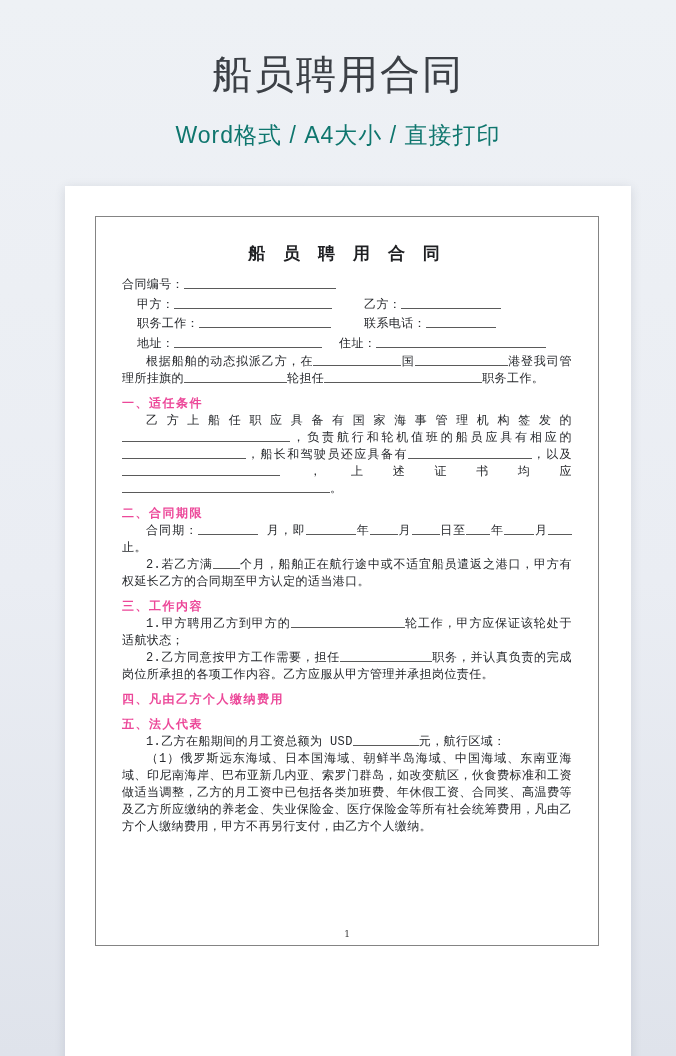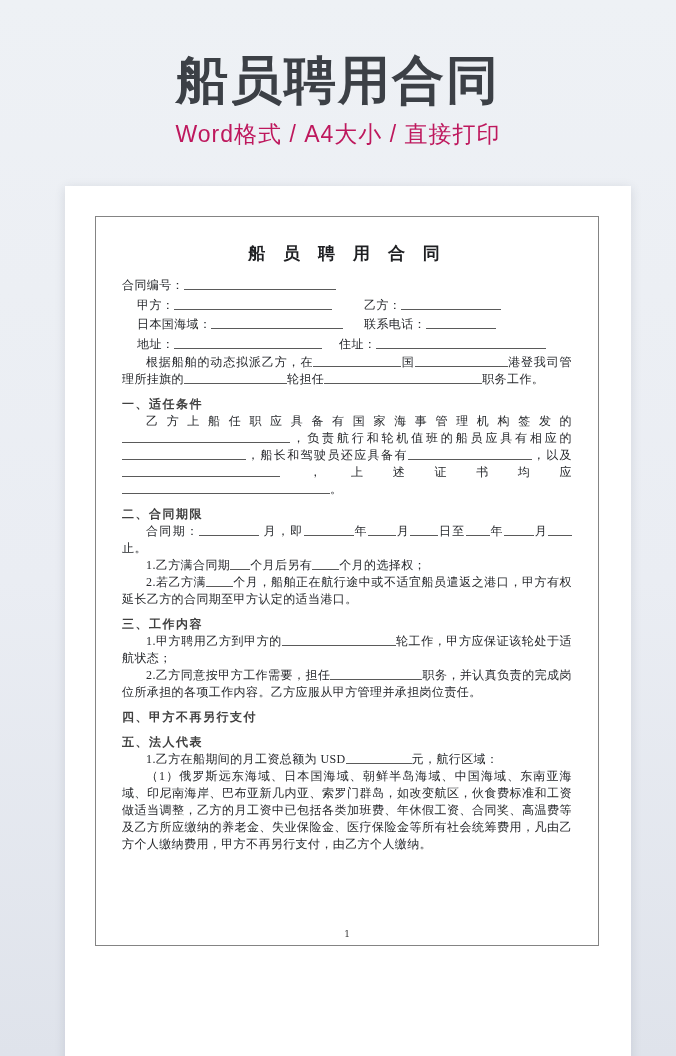--- a/index.html
+++ b/index.html
@@ -4,26 +4,26 @@
 <style>
   html, body { margin: 0; padding: 0; }
   body {
     width: 676px; height: 1056px;
     background: linear-gradient(180deg, #eef1f5 0%, #eaedf3 55%, #dfe3eb 100%);
     font-family: "Liberation Sans", "DejaVu Sans", sans-serif;
     overflow: hidden; position: relative;
   }
   .page-header { text-align: center; padding-top: 52px; }
   .page-title {
-    font-size: 52px; font-weight: 700; color: #3c4046;
+    font-size: 40px; font-weight: 400; color: #3c4046;
     letter-spacing: 2px; line-height: 1.1; margin: 0;
   }
   .page-subtitle {
-    font-size: 23px; font-weight: 400; color: #be185d;
-    margin-top: 10px; letter-spacing: 1px;
+    font-size: 23px; font-weight: 400; color: #0f766e;
+    margin-top: 24px; letter-spacing: 1px;
   }
   .paper {
     position: absolute; left: 55px; top: 186px;
     width: 566px; height: 923px; background: #ffffff;
     box-shadow: 0 2px 10px rgba(50,60,80,0.14);
     margin-left: 10px;
   }
   .doc-border {
     position: absolute; left: 30px; top: 30px;
     width: 504px; height: 730px;
@@ -31,33 +31,33 @@
     box-sizing: border-box;
     padding: 25px 26px 0 26px;
     overflow: hidden;
   }
   .doc-title {
     text-align: center; font-family: "DejaVu Serif", "Liberation Serif", serif;
     font-size: 17px; font-weight: 700; color: #1e1f22;
     letter-spacing: 6px; line-height: 22px; margin: 0 0 12px 0;
   }
   .doc-body {
-    font-family: Liberation Serif, serif;
+    font-family: Liberation Mono, monospace;
     font-size: 12px; color: #26282c; line-height: 17px;
     letter-spacing: 0.4px; text-align: justify;
   }
   .field-row { line-height: 19.5px; white-space: nowrap; }
   .field-cell { display: inline-block; white-space: nowrap; vertical-align: baseline; }
   .blank {
     display: inline-block; border-bottom: 1px solid #5a5a5a;
     height: 11px; vertical-align: baseline; margin-bottom: -1px;
   }
   .doc-para { margin: 0; text-indent: 24px; }
   .doc-heading {
-    font-weight: 700; color: #404040; margin-top: 8px;
+    font-weight: 700; color: #ec4899; margin-top: 8px;
     letter-spacing: 1.5px; text-indent: 0;
   }
   .page-number {
     position: absolute; bottom: 6px; left: 0; width: 100%;
     text-align: center; font-size: 9px; color: #3a3a3a;
     font-family: "DejaVu Serif", "Liberation Serif", serif;
   }
 </style>
 </head>
 <body>
@@ -66,32 +66,31 @@
   <h1 class="page-title">船员聘用合同</h1>
   <div class="page-subtitle">Word格式 / A4大小 / 直接打印</div>
 </div>
 
 <div class="paper">
   <div class="doc-border">
     <h2 class="doc-title">船 员 聘 用 合 同</h2>
     <div class="doc-body">
         <div class="field-row" style="padding-left: 0px;"><span class="field-cell"><span>合同编号：</span><span class="blank" style="width: 152px;"></span></span></div>
         <div class="field-row" style="padding-left: 15px;"><span class="field-cell" style="width: 227px;"><span>甲方：</span><span class="blank" style="width: 158px;"></span></span><span class="field-cell"><span>乙方：</span><span class="blank" style="width: 100px;"></span></span></div>
-        <div class="field-row" style="padding-left: 15px;"><span class="field-cell" style="width: 227px;"><span>日本国海域：</span><span class="blank" style="width: 132px;"></span></span><span class="field-cell"><span>联系电话：</span><span class="blank" style="width: 70px;"></span></span></div>
+        <div class="field-row" style="padding-left: 15px;"><span class="field-cell" style="width: 227px;"><span>职务工作：</span><span class="blank" style="width: 132px;"></span></span><span class="field-cell"><span>联系电话：</span><span class="blank" style="width: 70px;"></span></span></div>
         <div class="field-row" style="padding-left: 15px;"><span class="field-cell" style="width: 202px;"><span>地址：</span><span class="blank" style="width: 148px;"></span></span><span class="field-cell"><span>住址：</span><span class="blank" style="width: 170px;"></span></span></div>
         <p class="doc-para">根据船舶的动态拟派乙方，在<span class="blank" style="width: 88px;"></span>国<span class="blank" style="width: 93px;"></span>港登我司管理所挂旗的<span class="blank" style="width: 103px;"></span>轮担任<span class="blank" style="width: 158px;"></span>职务工作。</p>
         <div class="doc-heading">一、适任条件</div>
         <p class="doc-para">乙方上船任职应具备有国家海事管理机构签发的<span class="blank" style="width: 168px;"></span>，负责航行和轮机值班的船员应具有相应的<span class="blank" style="width: 124px;"></span>，船长和驾驶员还应具备有<span class="blank" style="width: 124px;"></span>，以及<span class="blank" style="width: 158px;"></span>，上述证书均应<span class="blank" style="width: 208px;"></span>。</p>
         <div class="doc-heading">二、合同期限</div>
         <p class="doc-para">合同期：<span class="blank" style="width: 60px;"></span> 月，即<span class="blank" style="width: 50px;"></span>年<span class="blank" style="width: 28px;"></span>月<span class="blank" style="width: 28px;"></span>日至<span class="blank" style="width: 24px;"></span>年<span class="blank" style="width: 30px;"></span>月<span class="blank" style="width: 24px;"></span>止。</p>
-        <p class="doc-para">1.乙方满合同期<span class="blank" style="width: 20px;"></span>个月后另有<span class="blank" style="width: 27px;"></span>个月的选择权；</p>
         <p class="doc-para">2.若乙方满<span class="blank" style="width: 27px;"></span>个月，船舶正在航行途中或不适宜船员遣返之港口，甲方有权延长乙方的合同期至甲方认定的适当港口。</p>
         <div class="doc-heading">三、工作内容</div>
         <p class="doc-para">1.甲方聘用乙方到甲方的<span class="blank" style="width: 114px;"></span>轮工作，甲方应保证该轮处于适航状态；</p>
         <p class="doc-para">2.乙方同意按甲方工作需要，担任<span class="blank" style="width: 92px;"></span>职务，并认真负责的完成岗位所承担的各项工作内容。乙方应服从甲方管理并承担岗位责任。</p>
-        <div class="doc-heading">四、甲方不再另行支付</div>
+        <div class="doc-heading">四、凡由乙方个人缴纳费用</div>
         <div class="doc-heading">五、法人代表</div>
         <p class="doc-para">1.乙方在船期间的月工资总额为 USD<span class="blank" style="width: 66px;"></span>元，航行区域：</p>
         <p class="doc-para">（1）俄罗斯远东海域、日本国海域、朝鲜半岛海域、中国海域、东南亚海域、印尼南海岸、巴布亚新几内亚、索罗门群岛，如改变航区，伙食费标准和工资做适当调整，乙方的月工资中已包括各类加班费、年休假工资、合同奖、高温费等及乙方所应缴纳的养老金、失业保险金、医疗保险金等所有社会统筹费用，凡由乙方个人缴纳费用，甲方不再另行支付，由乙方个人缴纳。</p>
       </div>
     <div class="page-number">1</div>
   </div>
 </div>
 
 </body></html>

